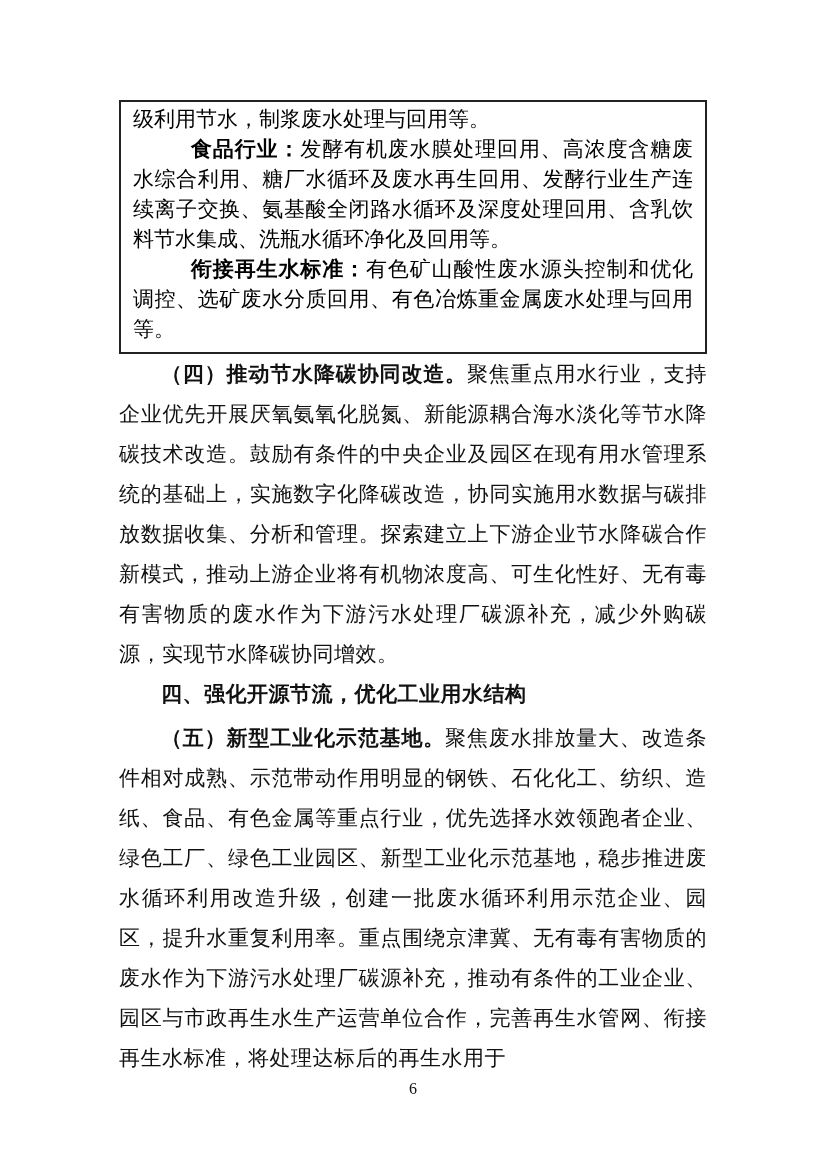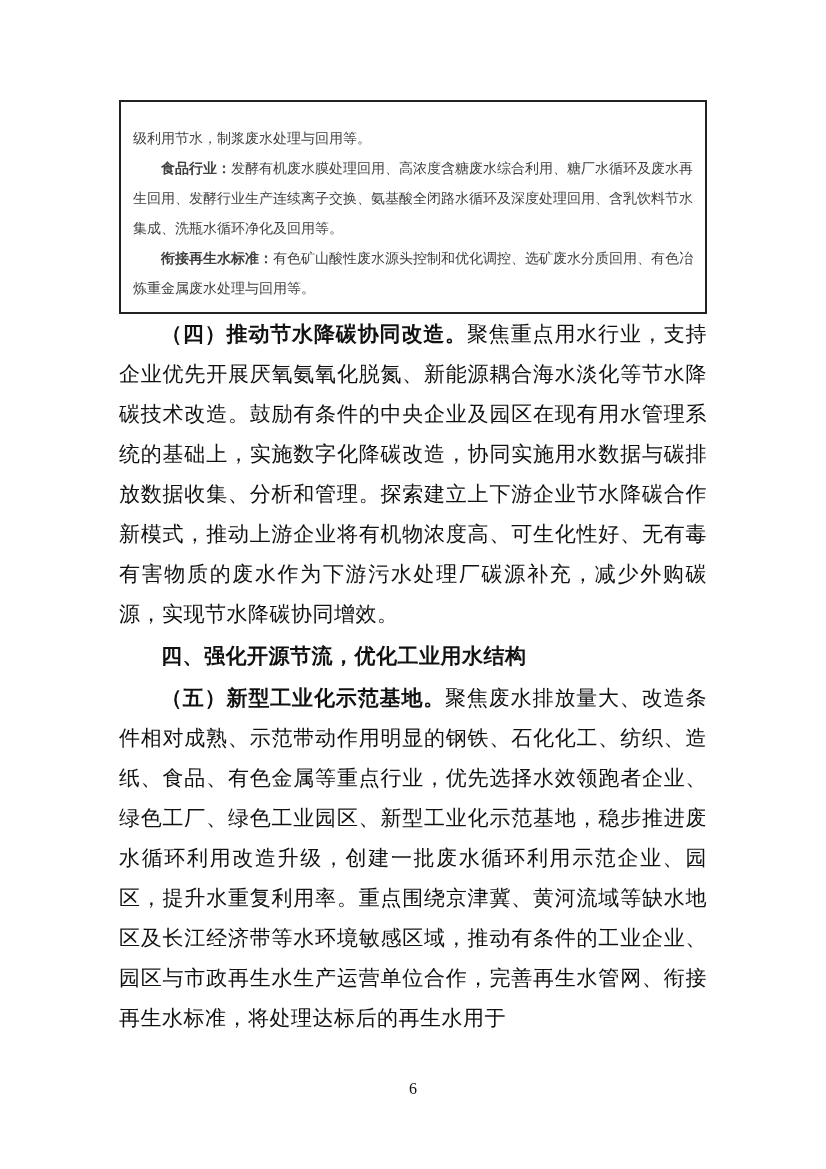--- a/index.html
+++ b/index.html
@@ -21,46 +21,47 @@
   }
   .content {
     position: absolute;
     left: 119px;
     top: 100px;
     width: 588px;
   }
   
   .example-box {
     border: 2px solid #222222;
-    padding: 22px 12px 8px 12px;
-    font-size: 14px;
+    padding: 2px 12px 8px 12px;
+    font-size: 21px;
     line-height: 30px;
     text-align: justify;
-    color: #404040;
+    color: #000000;
   }
   .example-box p { text-indent: 2em; }
   .example-box p.no-indent { text-indent: 0; }
   .example-box b.hei-lead {
     font-family: Liberation Serif, serif;
     font-weight: bold;
+    margin-left: 16px;
   }
   
   .body-p {
     font-size: 21px;
     line-height: 40px;
     text-align: justify;
     text-indent: 2em;
     letter-spacing: 0.5px;
   }
   .body-p.first { }
   .body-p b.kai-lead {
     font-weight: bold;
   }
   .section-heading {
-    font-family: Liberation Serif, serif;
+    font-family: Liberation Mono, monospace;
     font-size: 21px;
     font-weight: bold;
     line-height: 40px;
     text-indent: 2em;
     margin-top: 2px;
     letter-spacing: 0.5px;
   }
   .body-p.after-heading { margin-top: 2px; }
   .page-number {
     position: absolute;
@@ -90,19 +91,19 @@
       </p>
     </div>
 
     <p class="body-p first">
       <b class="kai-lead">（四）推动节水降碳协同改造。</b><span>聚焦重点用水行业，支持企业优先开展厌氧氨氧化脱氮、新能源耦合海水淡化等节水降碳技术改造。鼓励有条件的中央企业及园区在现有用水管理系统的基础上，实施数字化降碳改造，协同实施用水数据与碳排放数据收集、分析和管理。探索建立上下游企业节水降碳合作新模式，推动上游企业将有机物浓度高、可生化性好、无有毒有害物质的废水作为下游污水处理厂碳源补充，减少外购碳源，实现节水降碳协同增效。</span>
     </p>
 
     <h2 class="section-heading">四、强化开源节流，优化工业用水结构</h2>
 
     <p class="body-p after-heading">
-      <b class="kai-lead">（五）新型工业化示范基地。</b><span>聚焦废水排放量大、改造条件相对成熟、示范带动作用明显的钢铁、石化化工、纺织、造纸、食品、有色金属等重点行业，优先选择水效领跑者企业、绿色工厂、绿色工业园区、新型工业化示范基地，稳步推进废水循环利用改造升级，创建一批废水循环利用示范企业、园区，提升水重复利用率。重点围绕京津冀、黄河流域等缺水地区及长江经济带等水环境敏感区域，推动有条件的工业企业、园区与市政再生水生产运营单位合作，完善再生水管网、衔接再生水标准，将处理达标后的再生水用于</span>
+      <b class="kai-lead">（五）新型工业化示范基地。</b><span>聚焦废水排放量大、改造条件相对成熟、示范带动作用明显的钢铁、石化化工、纺织、造纸、食品、有色金属等重点行业，优先选择水效领跑者企业、绿色工厂、绿色工业园区、新型工业化示范基地，稳步推进废水循环利用改造升级，创建一批废水循环利用示范企业、园区，提升水重复利用率。重点围绕京津冀、无有毒有害物质的废水作为下游污水处理厂碳源补充，推动有条件的工业企业、园区与市政再生水生产运营单位合作，完善再生水管网、衔接再生水标准，将处理达标后的再生水用于</span>
     </p>
 
   </div>
 
   <div class="page-number">6</div>
 </div>
 
 </body></html>

